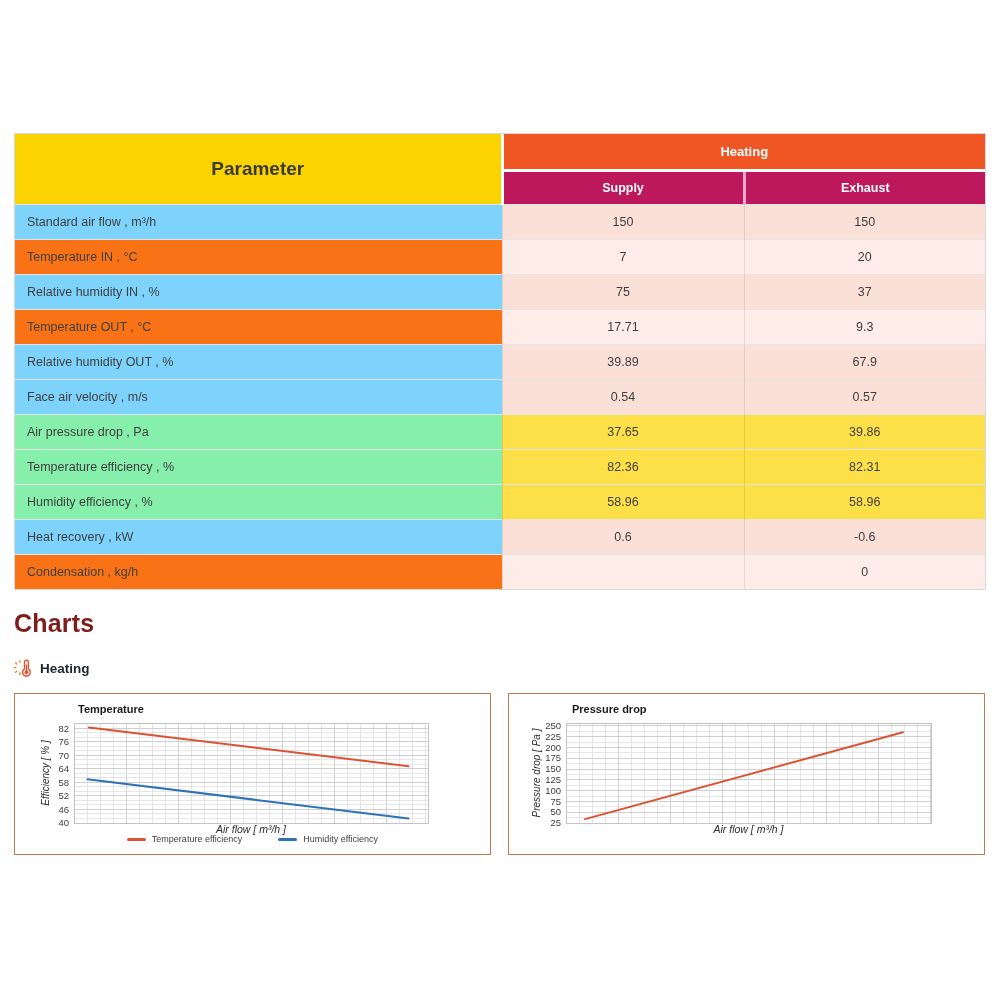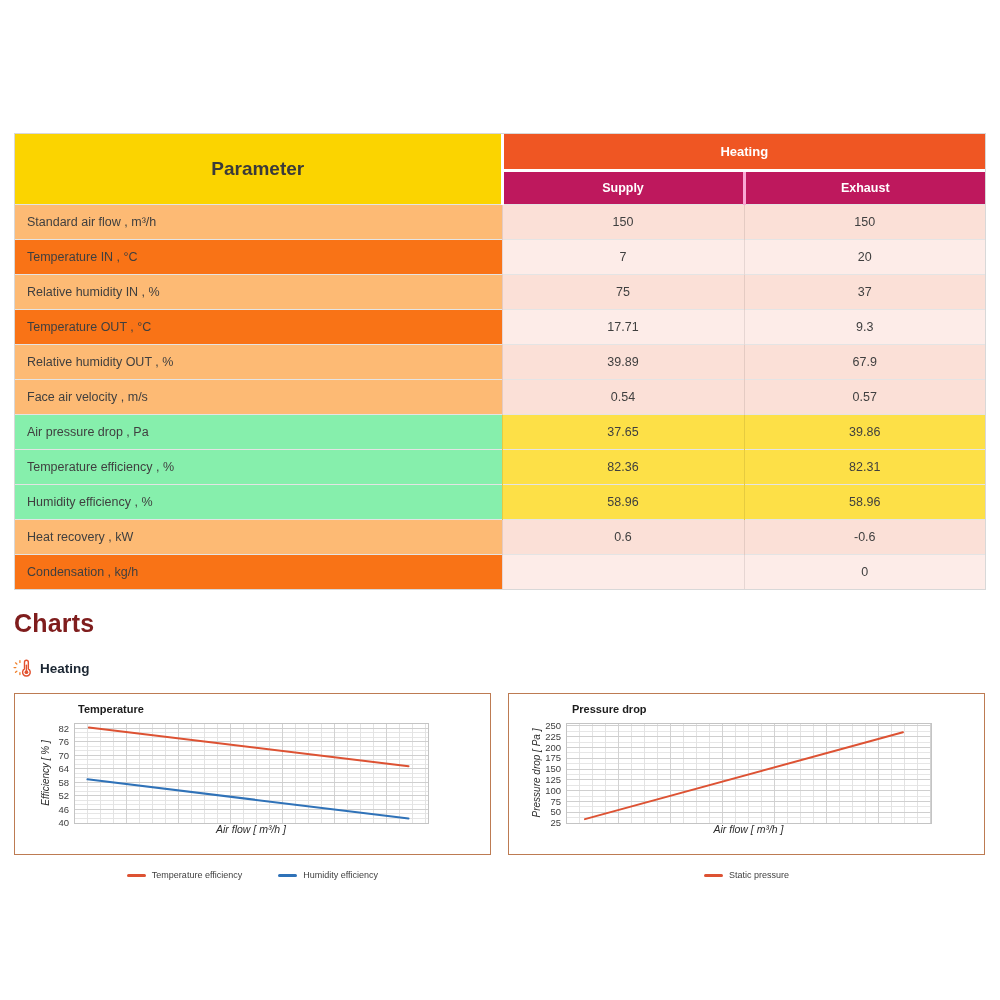--- a/index.html
+++ b/index.html
@@ -13,21 +13,21 @@
   th.h-param{background:#fbd400;color:#3a3a3a;font-size:19px;font-weight:bold;
              width:487px;border-right:3px solid #fff;text-align:center;}
   th.h-group{background:#ef5623;color:#ffffff;font-size:13px;font-weight:bold;
              height:33px;border-bottom:3px solid #fff;text-align:center;}
   th.h-sub{background:#be185d;color:#ffffff;font-size:12.5px;font-weight:bold;
            height:30px;text-align:center;}
   th.h-sub + th.h-sub{border-left:3px solid #f9a8d4;}
   tbody td{height:32px;font-size:12.5px;color:#3f3f3f;border-top:1px solid #e4e4e4;}
   td.param{padding-left:12px;text-align:left;}
   td.val{text-align:center;border-left:1px solid rgba(0,0,0,0.09);}
-  tr.t-shade  td.param{background:#fdba74;margin-top:27px;}
+  tr.t-shade  td.param{background:#7dd3fc;margin-top:27px;}
   tr.t-plain  td.param{background:#f97316;}
   tr.t-yellow td.param{background:#86efac;}
   tr.t-shade  td.val{background:#fbe0d7;}
   tr.t-plain  td.val{background:#fdece8;}
   tr.t-yellow td.val{background:#fde047;}
 
   
   .charts-heading{position:absolute;left:14px;top:609px;margin:0;font-size:25px;
                   font-weight:800;color:#7f1d1d;letter-spacing:0.2px;}
   .group-row{position:absolute;left:12px;top:658px;display:flex;align-items:center;gap:8px;}
@@ -36,21 +36,21 @@
   .card{position:absolute;top:693px;width:477px;height:162px;background:#ffffff;
         border:1px solid #bd7b52;box-sizing:border-box;}
   .card1{left:14px;}
   .card2{left:508px;}
   .chart-title{position:absolute;left:63px;top:9px;font-size:11px;font-weight:bold;color:#1d1d1d;}
   .xlabel{position:absolute;top:129px;font-size:10.5px;font-style:italic;font-weight:500;
           color:#2c2c2c;text-align:center;}
   .ylabel{position:absolute;transform:translate(-50%,-50%) rotate(-90deg);font-size:10px;
           font-style:italic;color:#2c2c2c;white-space:nowrap;}
   .legend{position:absolute;top:140px;left:0;width:475px;display:flex;justify-content:center;
-          gap:36px;align-items:center;margin-top:36px;}
+          gap:36px;align-items:center;}
   .legend-item{display:flex;align-items:center;font-size:9px;color:#3f3f3f;}
   .legend-dash{width:19px;height:3px;border-radius:2px;display:inline-block;margin-right:6px;}
   svg.chart-canvas{position:absolute;left:0;top:0;}
 </style>
 </head>
 <body>
 
 <div class="page">
 
   <div class="table-wrap">
@@ -304,21 +304,15 @@
         <line x1="57" x2="422" y1="42.60691144708423" y2="42.60691144708423" stroke="#cfcfcf" stroke-width="1" shape-rendering="crispEdges"></line>
         <text x="52" y="45.80691144708423" text-anchor="end" font-size="9.5" fill="#3d3d3d">225</text>
         <line x1="57" x2="422" y1="31.80777537796976" y2="31.80777537796976" stroke="#cfcfcf" stroke-width="1" shape-rendering="crispEdges"></line>
         <text x="52" y="35.007775377969764" text-anchor="end" font-size="9.5" fill="#3d3d3d">250</text>
         <rect x="57" y="29" width="365" height="100" fill="none" stroke="#c4c4c4" stroke-width="1" shape-rendering="crispEdges"></rect>
         <line x1="75.98" y1="125.11231101511879" x2="393.89500000000004" y2="38.28725701943844" stroke="#dd5233" stroke-width="2" stroke-linecap="round"></line>
       </svg>
       <div class="chart-title">Pressure drop</div>
       <div class="ylabel" style="left: 27px; top: 79px;">Pressure drop [ Pa ]</div>
       <div class="xlabel" style="left: 57px; width: 365px;">Air flow [ m³/h ]</div>
-      <div class="legend">
-        <span class="legend-item">
-          <span class="legend-dash" style="background: rgb(221, 82, 51);"></span>
-          <span>Static pressure</span>
-        </span>
-      </div>
     </div>
 
 </div>
 
 </body></html>

